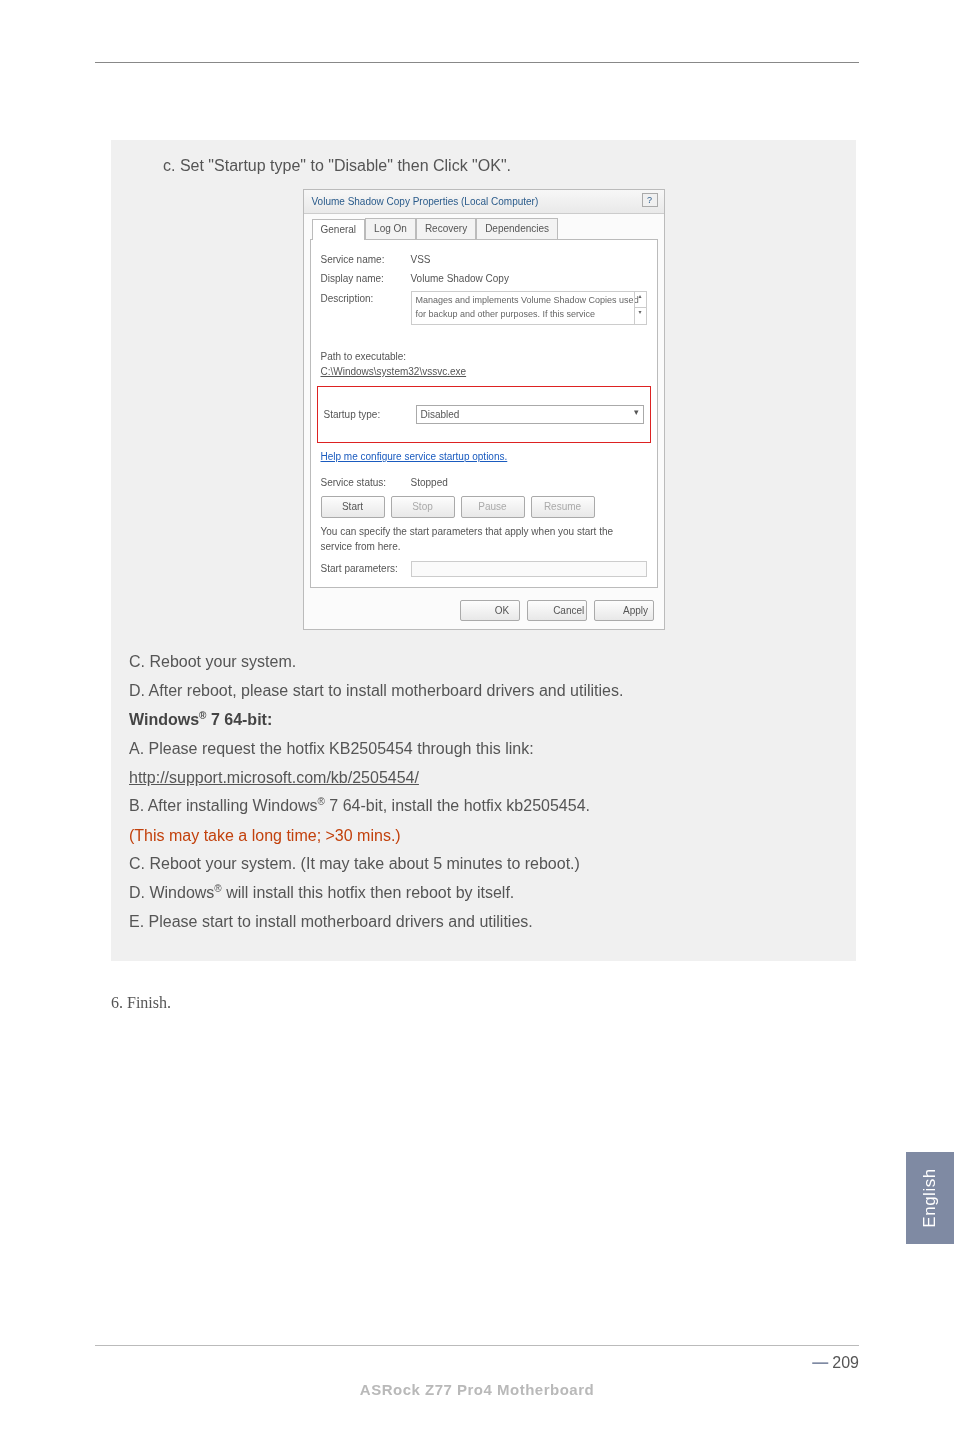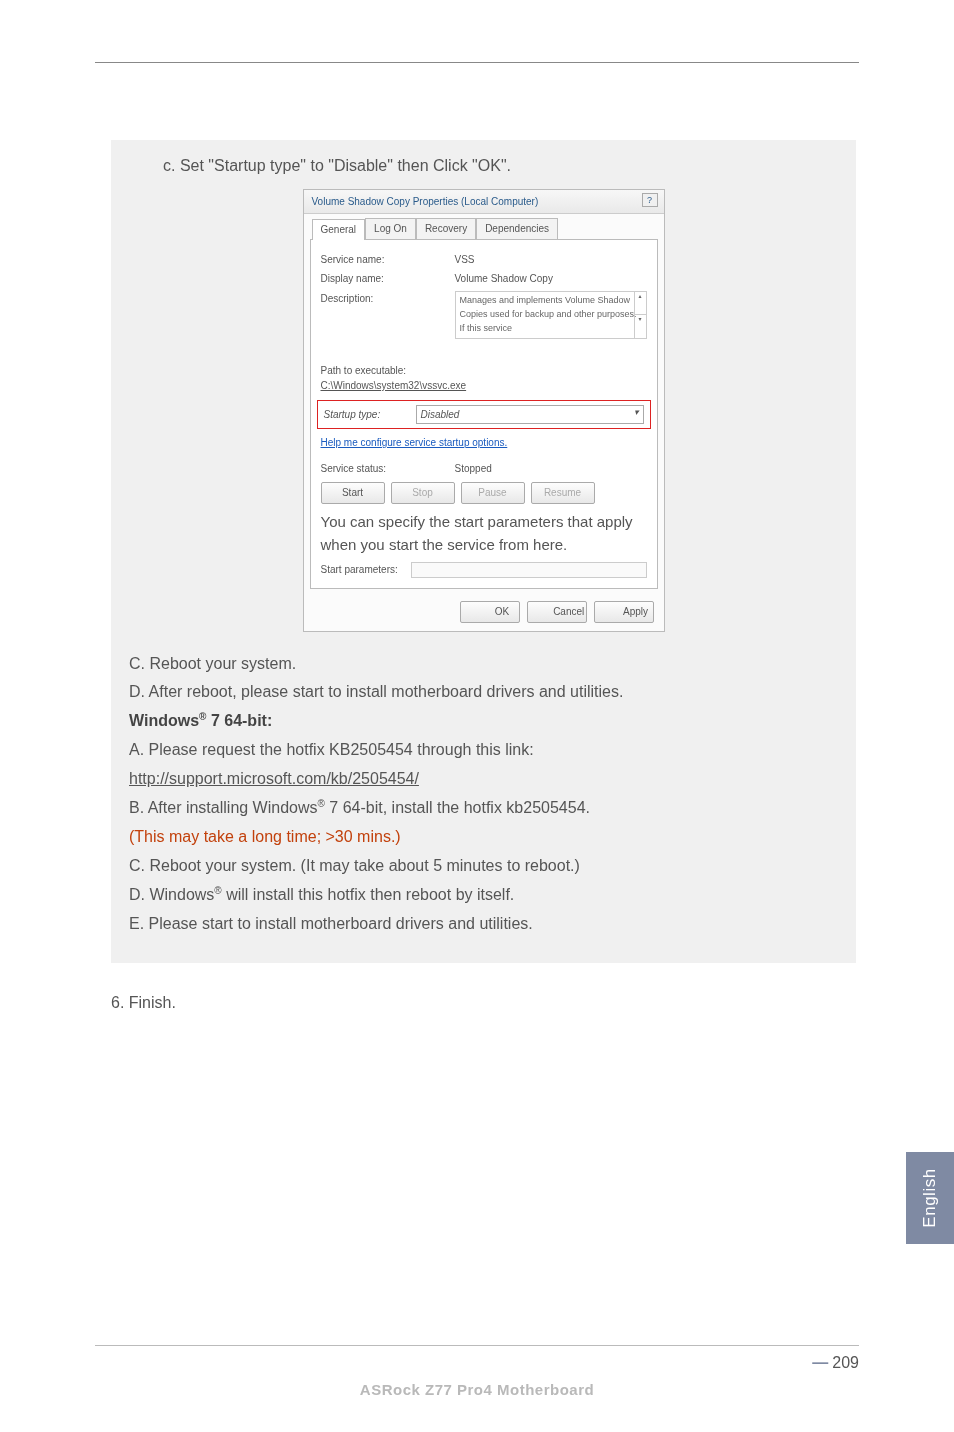--- a/index.html
+++ b/index.html
@@ -55,58 +55,59 @@
     font-size:9px; text-align:center; line-height:13px;
   }
   .tabs { padding:4px 8px 0 8px; display:flex; gap:0; }
   .tab {
     border:1px solid #bbb; border-bottom:none;
     padding:2px 8px; font-size:10px;
     background:#f3f3f3;
   }
   .tab.active { background:#fff; position:relative; top:1px; }
   .tab-body { border:1px solid #bbb; margin:0 6px 6px 6px; padding:8px 10px 10px 10px; background:#fff;}
-  .row { display:flex; margin:4px 0;gap:44px; }
+  .row { display:flex; margin:4px 0; }
   .row .lbl { width:90px; }
   .desc-box { border:1px solid #ccc; flex:1; padding:2px 4px; font-size:9px; color:#666; position:relative;}
   .spin-btns { position:absolute; right:0; top:0; bottom:0; width:12px; display:flex; flex-direction:column;}
   .spin-btns span{ flex:1; border-left:1px solid #ccc; border-bottom:1px solid #ccc; font-size:6px; text-align:center; line-height:8px;}
   .spin-btns span:last-child{border-bottom:none;}
   .path-link { color:#555; text-decoration:underline; }
-  .red-box { border:1px solid #d22; padding:4px 6px; margin:6px -4px;font-style:italic; }
+  .red-box { border:1px solid #d22; padding:18px 6px; margin:6px -4px; }
   .startup-row { display:flex; align-items:center; gap:8px; }
   .startup-select { flex:1; border:1px solid #aaa; padding:1px 4px; position:relative; background:#fff;}
   .startup-select::after{ content:"▾"; position:absolute; right:4px; top:0; font-size:9px;}
   .help-link { color:#1a5bbf; text-decoration:underline; font-size:10px;}
   .btn-row { display:flex; gap:6px; margin:6px 0;}
   .win-btn {
     border:1px solid #aaa; padding:2px 0; width:64px; text-align:center;
     background:linear-gradient(#fdfdfd,#e8e8e8); font-size:10px;
     border-radius:2px;
   }
   .win-btn.dis { color:#aaa; }
-  .hint { font-size:15px; color:#555; margin:4px 0 6px 0;}
+  .hint { font-size:10px; color:#555; margin:4px 0 6px 0;}
   .param-row { display:flex; align-items:center; }
   .param-row input{ flex:1; border:1px solid #ccc; height:16px; background:#fafafa;}
   .dlg-footer { text-align:right; padding:6px 10px 8px 10px;}
   .dlg-footer .win-btn{ display:inline-block; width:60px; margin-left:4px;padding-left:24px;}
 
   .body-text { color:#555; }
   .body-text p { margin: 4px 0; }
   .hdr { font-weight:bold; color:#444; margin-top:22px; margin-bottom:6px;}
   .sup { font-size:10px; vertical-align:super; }
   .indent-link { margin-left:34px; text-decoration:underline; color:#555;}
   .sub-indent { margin-left:34px; color:#c2410c;}
 
   .finish-line {
     position:absolute;
     top: 994px;
     left: 111px;
     font-size:16px;
     color:#555;
+    font-family:Liberation Serif, serif;
   }
 
   .side-tab {
     position:absolute;
     right:0;
     bottom:188px;
     width:48px;
     height:92px;
     background:#7f8aa3;
     color:#fff;

